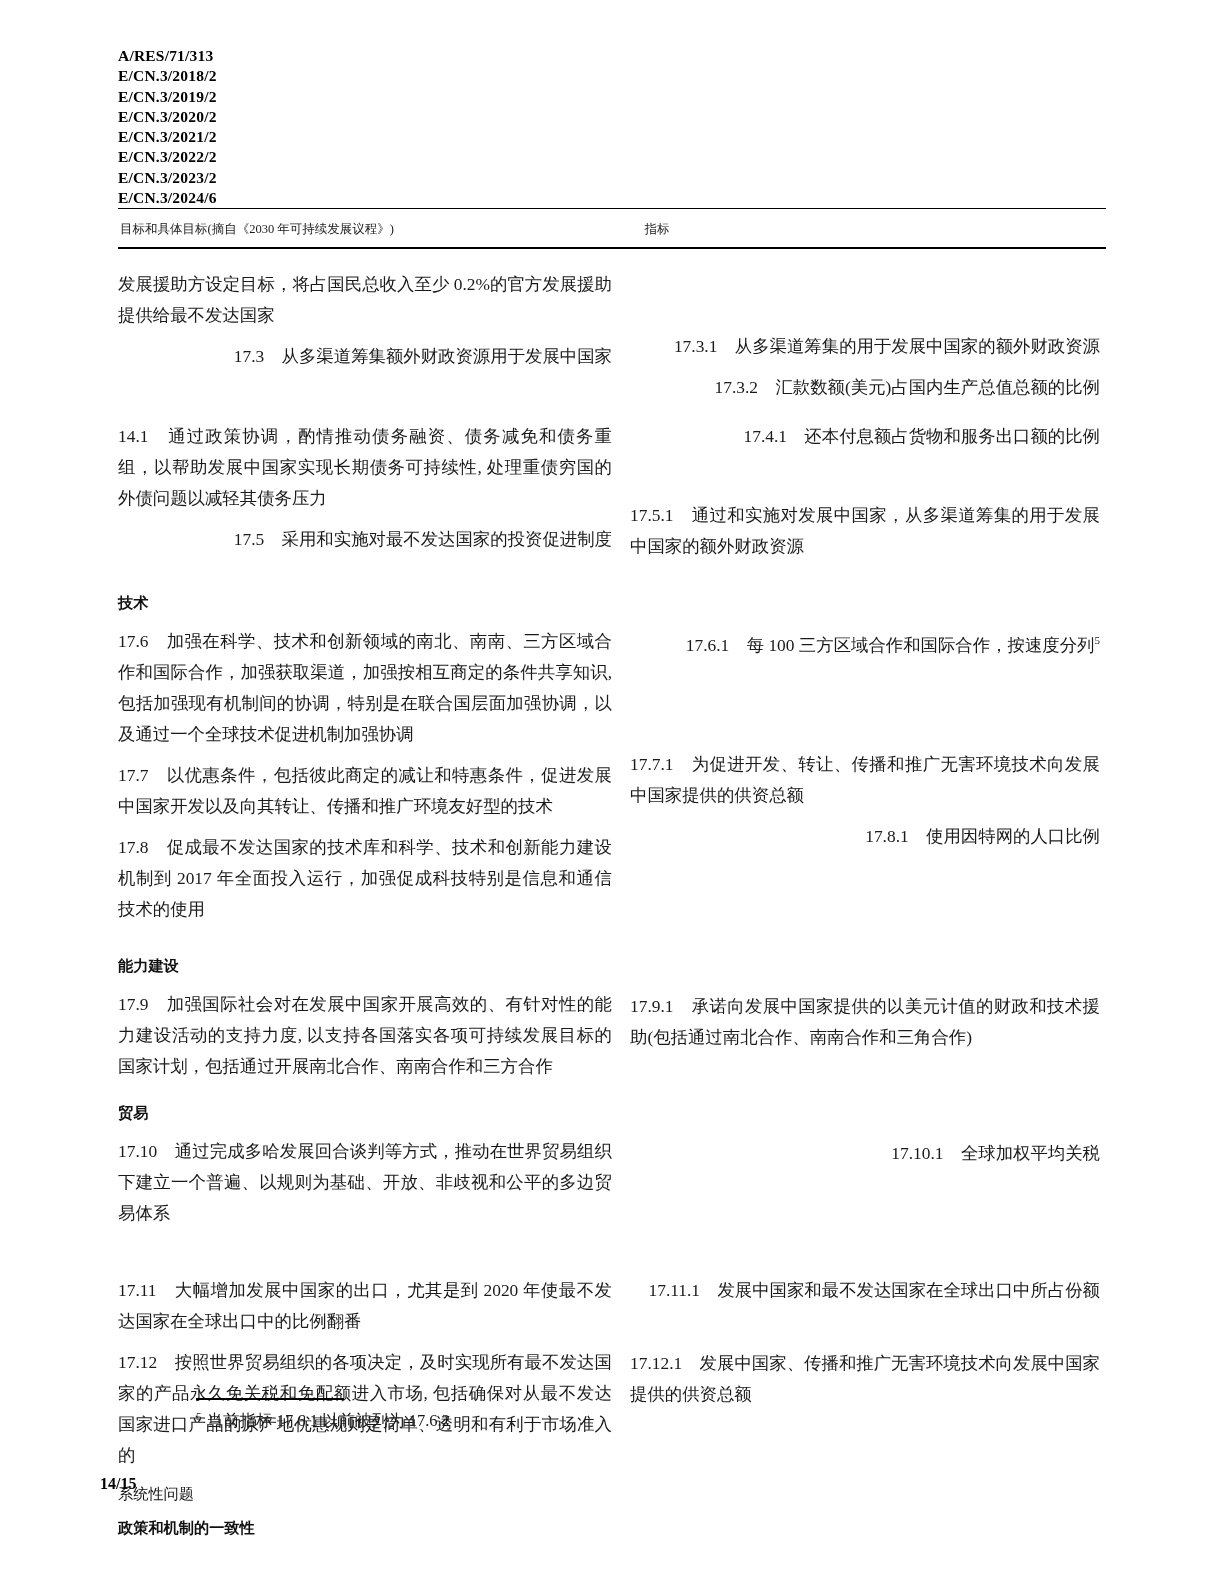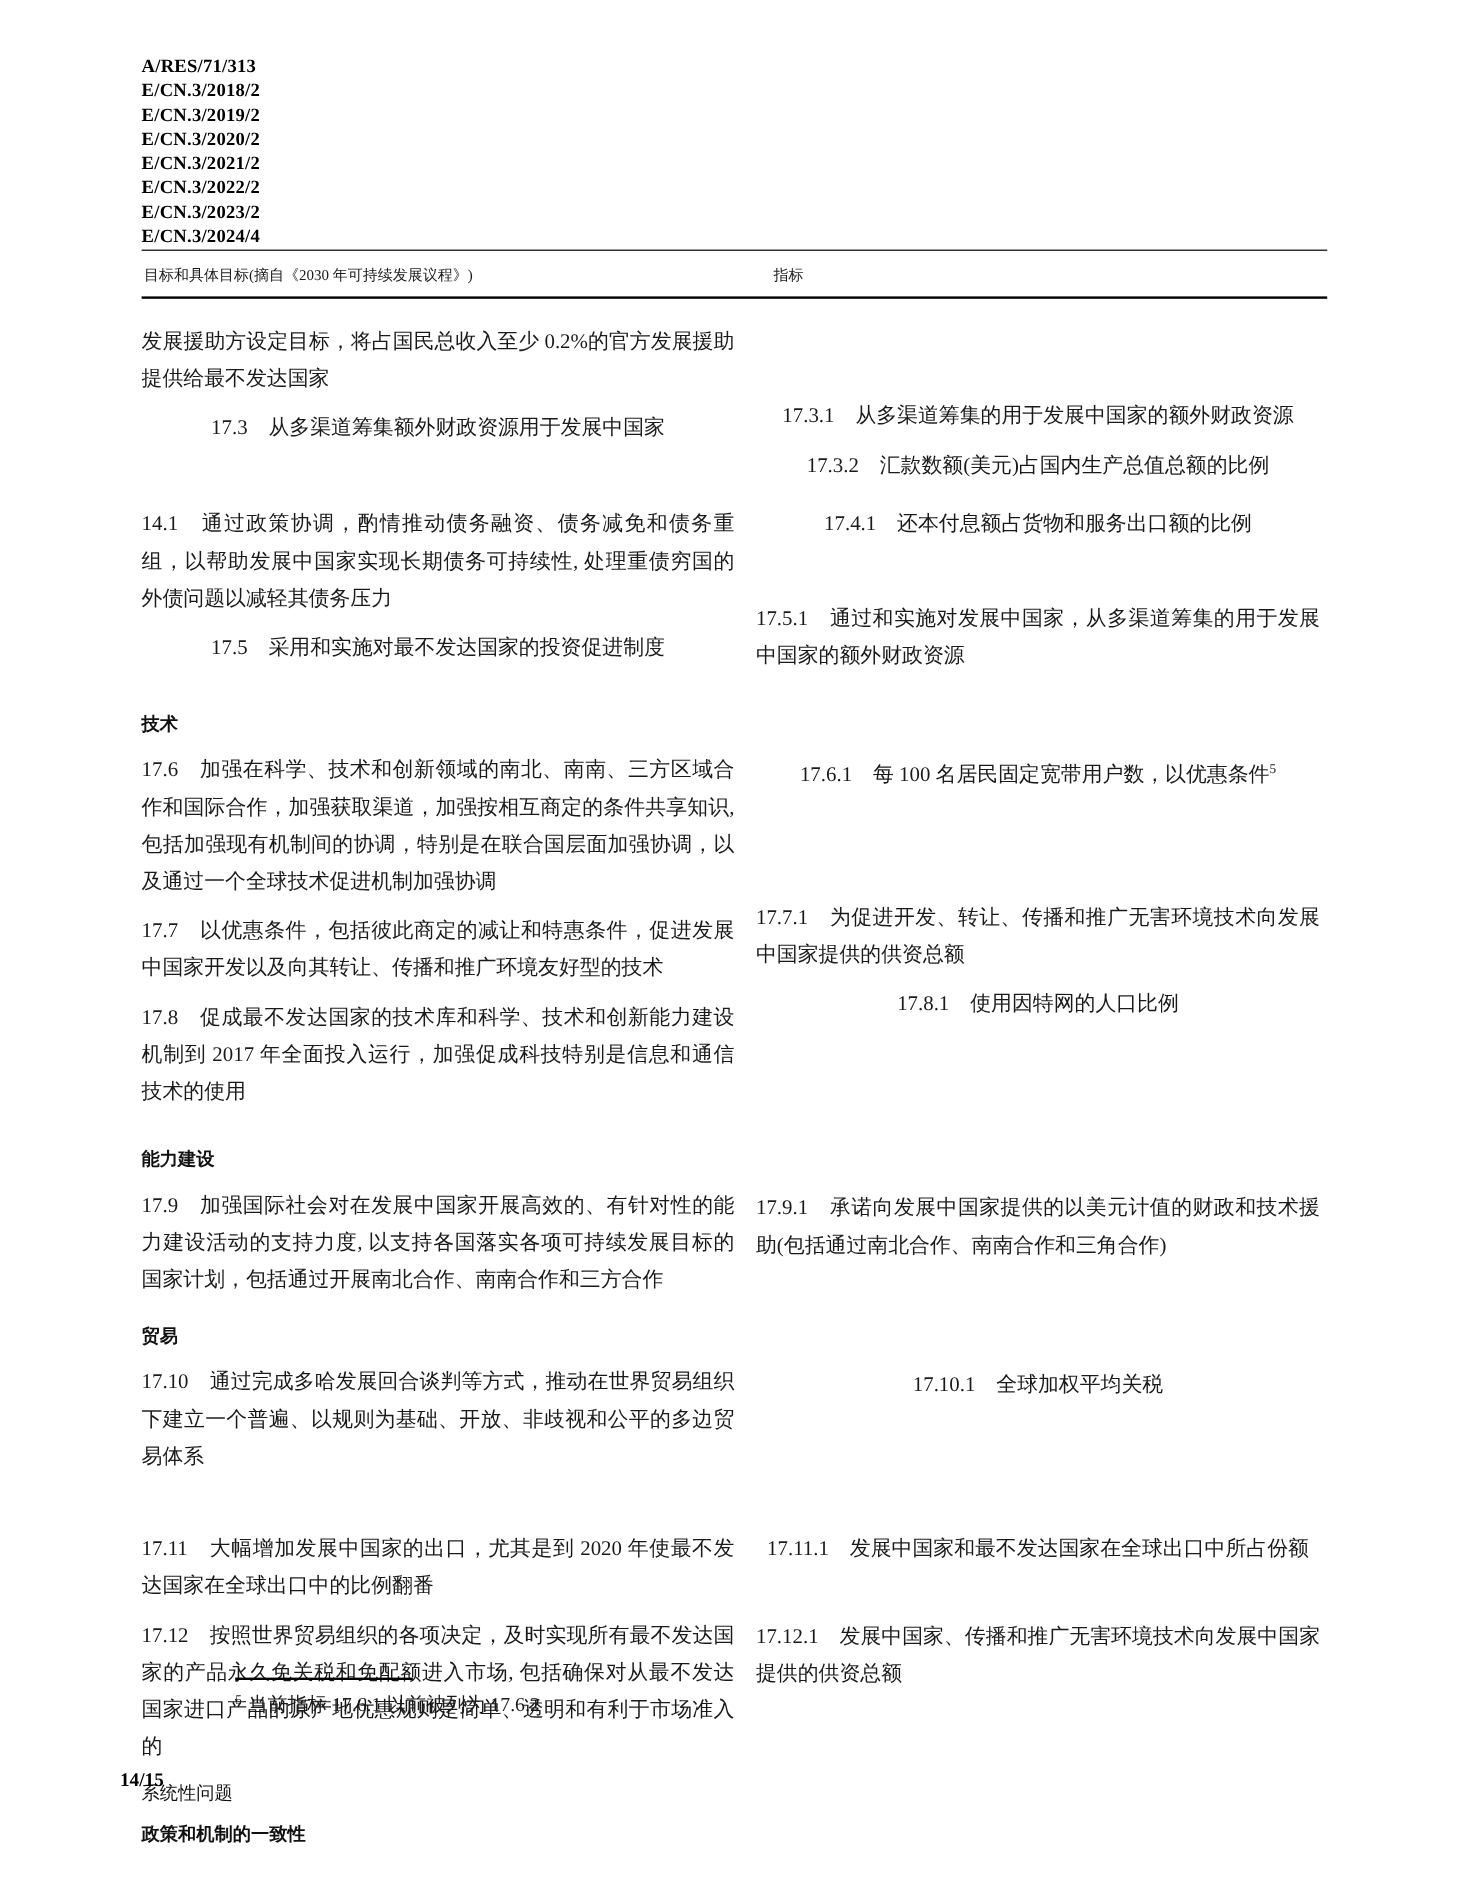--- a/index.html
+++ b/index.html
@@ -86,21 +86,21 @@
   
   .p {
     font-size: 17.4px;
     line-height: 31px;
     color: #1a1a1a;
     text-align: justify;
     text-justify: inter-character;
     margin: 0;
     font-family: "Liberation Serif", "DejaVu Serif", serif;
   }
-  .p.nojust { text-align: center; }
+  .p.nojust { text-align: right; }
   .gap-sm { height: 10px; }
   .gap-md { height: 18px; }
   .gap-lg { height: 28px; }
 
   .section-head {
     font-family: "DejaVu Sans", "Liberation Sans", sans-serif;
     font-size: 15.2px;
     font-weight: bold;
     line-height: 26px;
     color: #111;
@@ -159,21 +159,21 @@
 <div class="page">
 
   <div class="doc-symbols">
     <div>A/RES/71/313</div>
     <div>E/CN.3/2018/2</div>
     <div>E/CN.3/2019/2</div>
     <div>E/CN.3/2020/2</div>
     <div>E/CN.3/2021/2</div>
     <div>E/CN.3/2022/2</div>
     <div>E/CN.3/2023/2</div>
-    <div>E/CN.3/2024/4</div>
+    <div>E/CN.3/2024/6</div>
   </div>
 
   <div class="tbl">
 
     <div class="rule-top"></div>
 
     <div class="thead">
       <div class="th-goal">目标和具体目标(摘自《2030 年可持续发展议程》)</div>
       <div class="th-ind">指标</div>
     </div>
@@ -218,21 +218,21 @@
           <p class="section-head">技术</p>
           <div class="gap-sm"></div>
           <p class="p">17.6　加强在科学、技术和创新领域的南北、南南、三方区域合作和国际合作，加强获取渠道，加强按相互商定的条件共享知识, 包括加强现有机制间的协调，特别是在联合国层面加强协调，以及通过一个全球技术促进机制加强协调</p>
           <div class="gap-sm"></div>
           <p class="p">17.7　以优惠条件，包括彼此商定的减让和特惠条件，促进发展中国家开发以及向其转让、传播和推广环境友好型的技术</p>
           <div class="gap-sm"></div>
           <p class="p">17.8　促成最不发达国家的技术库和科学、技术和创新能力建设机制到 2017 年全面投入运行，加强促成科技特别是信息和通信技术的使用</p>
         </div>
         <div class="col-ind">
           <div style="height:40px"></div>
-          <p class="p nojust"><span>17.6.1　每 100 名居民固定宽带用户数，以优惠条件</span><sup class="fn">5</sup></p>
+          <p class="p nojust"><span>17.6.1　每 100 三方区域合作和国际合作，按速度分列</span><sup class="fn">5</sup></p>
           <div style="height:88px"></div>
           <p class="p">17.7.1　为促进开发、转让、传播和推广无害环境技术向发展中国家提供的供资总额</p>
           <div class="gap-sm"></div>
           <p class="p nojust">17.8.1　使用因特网的人口比例</p>
         </div>
       </div>
 
       <div class="gap-lg"></div>
 
       <div class="row">

